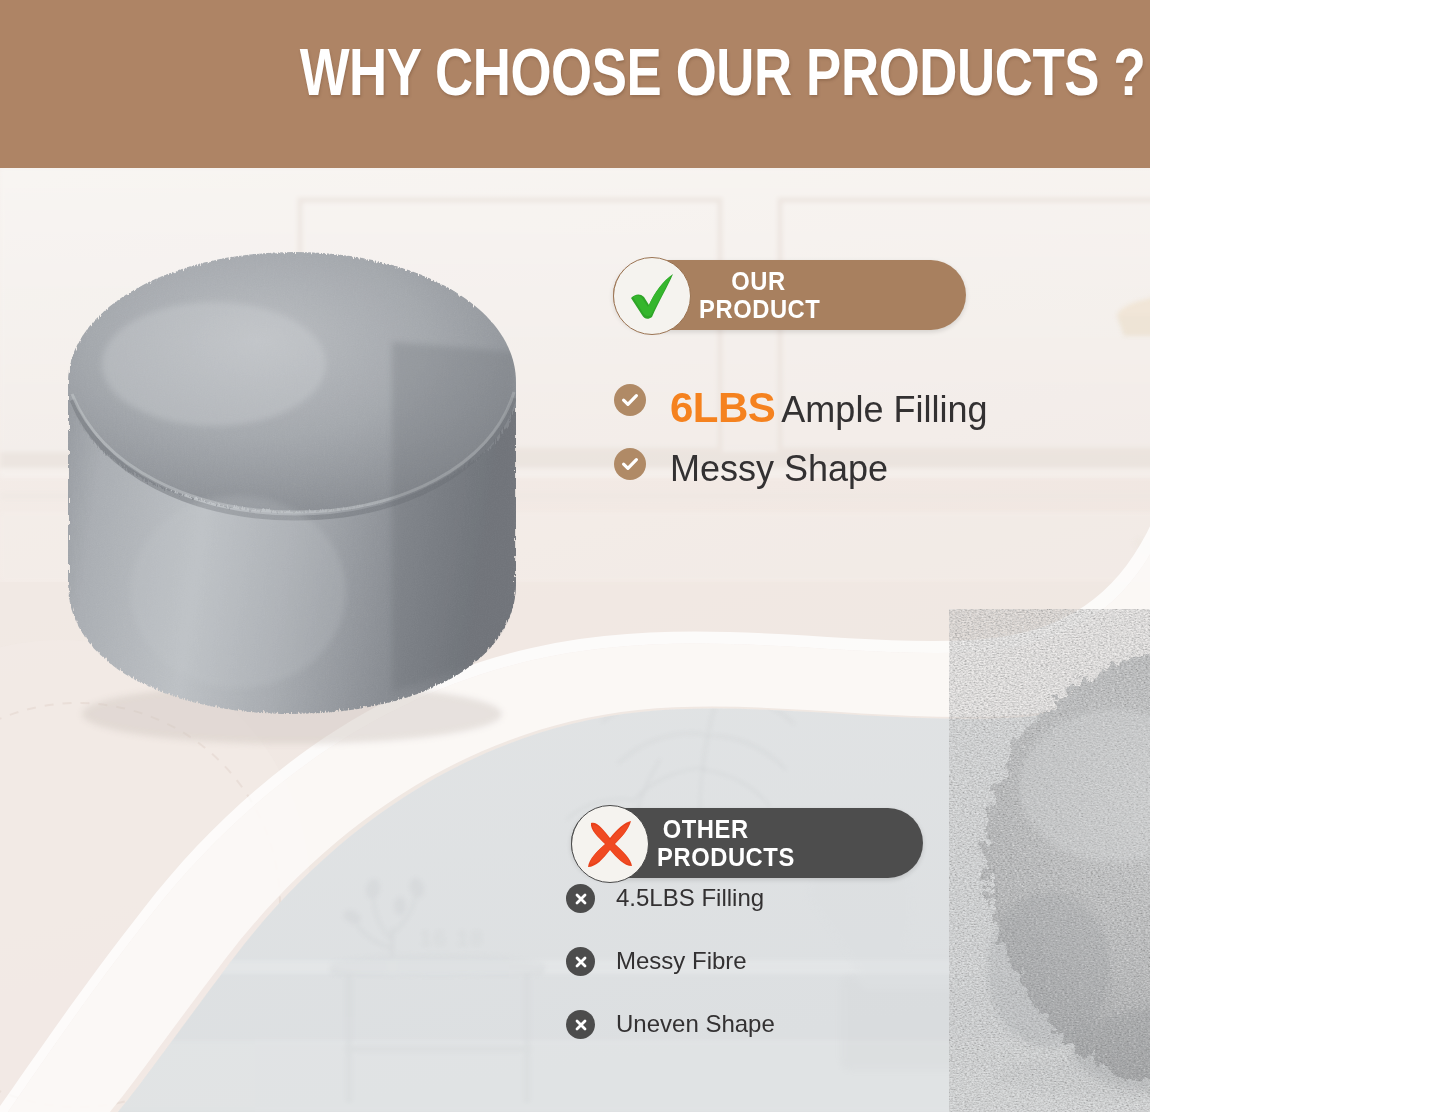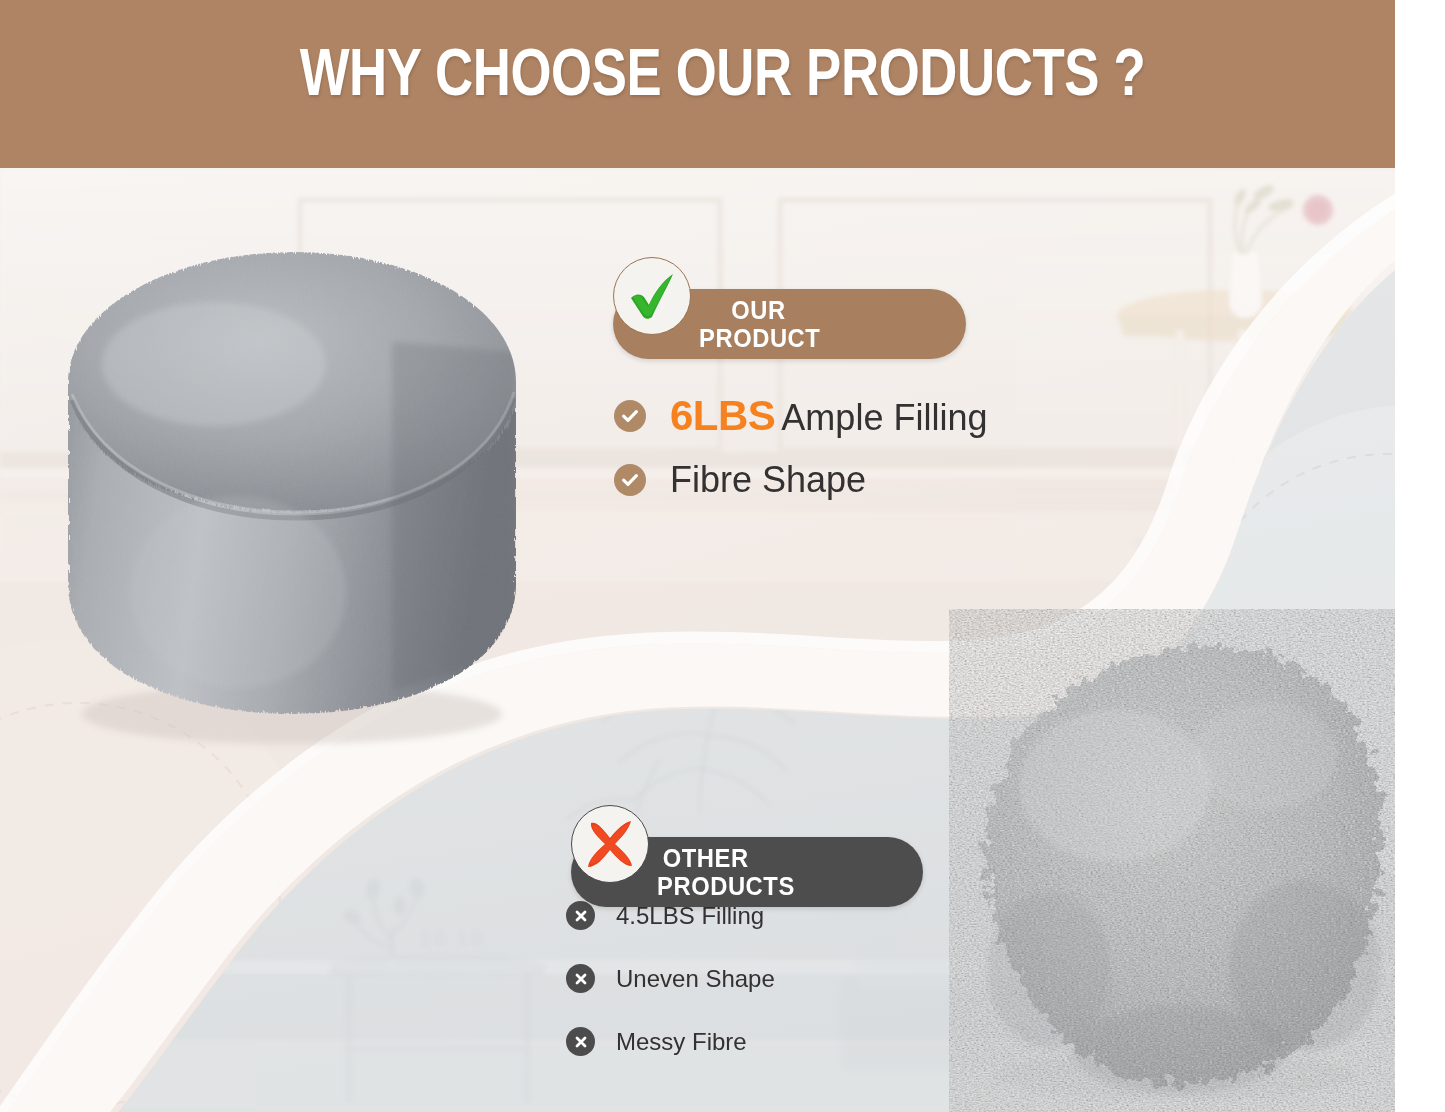--- a/index.html
+++ b/index.html
@@ -4,21 +4,21 @@
 <style>
   html,body{margin:0;padding:0;}
   body{
     width:1445px;height:1112px;
     font-family:"Liberation Sans", sans-serif;
     background:#ffffff;
     overflow:hidden;
   }
   #stage{
     position:relative;
-    width:1395px;height:1112px;
+    width:1150px;height:1112px;
     overflow:hidden;
     background:#f2efec;
   }
 
   
   .bg-svg{position:absolute;left:0;top:0;width:1445px;height:1112px;}
 
   
   #header-band{
     position:absolute;left:0;top:0;width:1445px;height:168px;
@@ -66,21 +66,20 @@
   #our-badge{left:613px;top:260px;}
   #other-badge{left:571px;top:808px;}
 
   .badge-pill{
     height:70px;
     border-radius:35px;
     display:flex;align-items:center;
     padding-left:86px;padding-right:30px;
     box-sizing:border-box;
     box-shadow:0 2px 5px rgba(0,0,0,0.13);
-    margin-top:29px;
   }
   #our-badge .badge-pill{background:#a8805f;width:353px;}
   #other-badge .badge-pill{background:#4d4d4d;width:352px;}
 
   .badge-label{
     color:#ffffff;
     font-weight:bold;
     font-size:25px;
     line-height:25px;
     letter-spacing:0.6px;
@@ -100,21 +99,21 @@
     box-sizing:border-box;
   }
   #our-badge .badge-icon{border:1.6px solid #9a7352;}
   #other-badge .badge-icon{border:1.6px solid #4a4a4a;}
 
   
   .feat-list{position:absolute;z-index:11;}
   #our-list{left:614px;top:384px;}
   #other-list{left:566px;top:884px;}
 
-  .feat-row{display:flex;align-items:center;}
+  .feat-row{display:flex;}
   #our-list .feat-row{height:64px;}
   #other-list .feat-row{height:63px;}
 
   .feat-mark{
     flex:0 0 auto;
     border-radius:50%;
     display:flex;align-items:center;justify-content:center;
   }
   #our-list .feat-mark{width:32px;height:32px;background:#b08a66;}
   #other-list .feat-mark{width:29px;height:29px;background:#4c4c4c;}
@@ -456,21 +455,21 @@
       </span>
     </div>
 
 
     <div class="feat-row">
       <span class="feat-mark">
         <svg width="20" height="20" viewBox="0 0 20 20">
           <path d="M3.6,10.2 L7.9,14.4 L16.4,5.6" fill="none" stroke="#ffffff" stroke-width="3.2" stroke-linecap="round" stroke-linejoin="round"></path>
         </svg>
       </span>
-      <span class="feat-text">Fibre Shape</span>
+      <span class="feat-text">Messy Shape</span>
     </div>
   </div>
 
   <div class="badge" id="other-badge">
     <div class="badge-pill">
       <div class="badge-label">
         <span class="l1">OTHER</span>
         <span class="l2">PRODUCTS</span>
       </div>
     </div>
@@ -498,26 +497,26 @@
       </span>
       <span class="feat-text">4.5LBS Filling</span>
     </div>
 
     <div class="feat-row">
       <span class="feat-mark">
         <svg width="18" height="18" viewBox="0 0 18 18">
           <path d="M5,5 L13,13 M13,5 L5,13" fill="none" stroke="#ffffff" stroke-width="2.8" stroke-linecap="round"></path>
         </svg>
       </span>
-      <span class="feat-text">Uneven Shape</span>
+      <span class="feat-text">Messy Fibre</span>
     </div>
 
     <div class="feat-row">
       <span class="feat-mark">
         <svg width="18" height="18" viewBox="0 0 18 18">
           <path d="M5,5 L13,13 M13,5 L5,13" fill="none" stroke="#ffffff" stroke-width="2.8" stroke-linecap="round"></path>
         </svg>
       </span>
-      <span class="feat-text">Messy Fibre</span>
+      <span class="feat-text">Uneven Shape</span>
     </div>
   </div>
 
 </div>
 
 </body></html>

